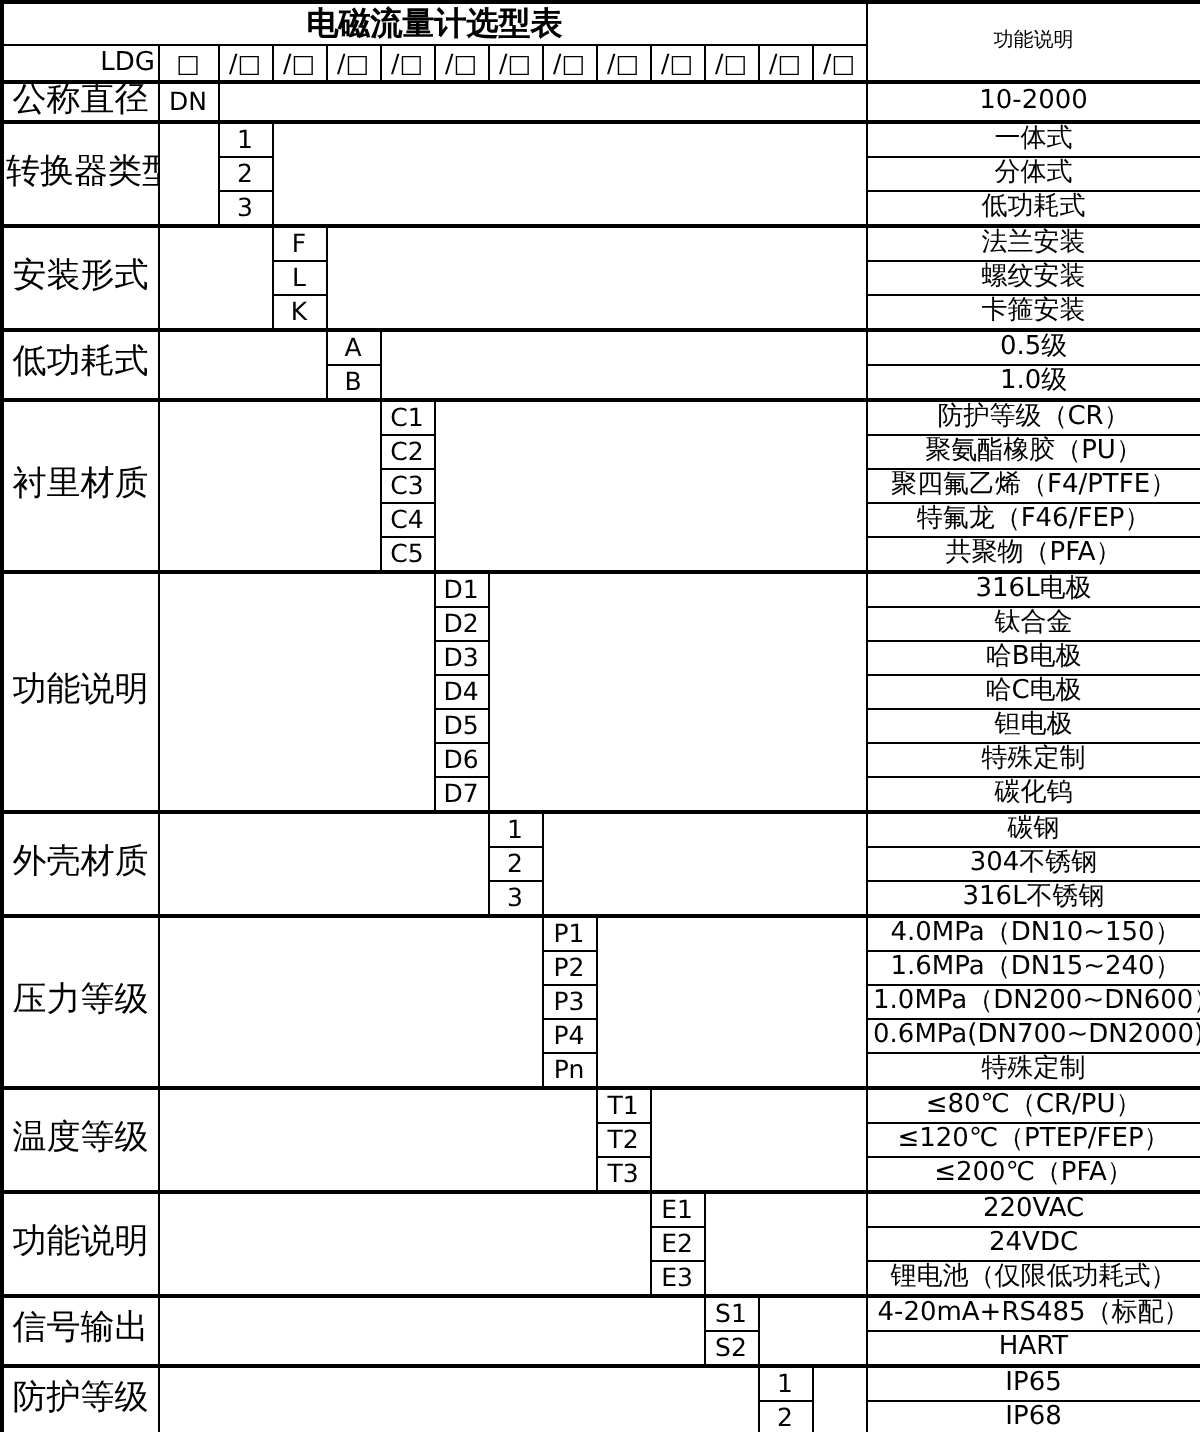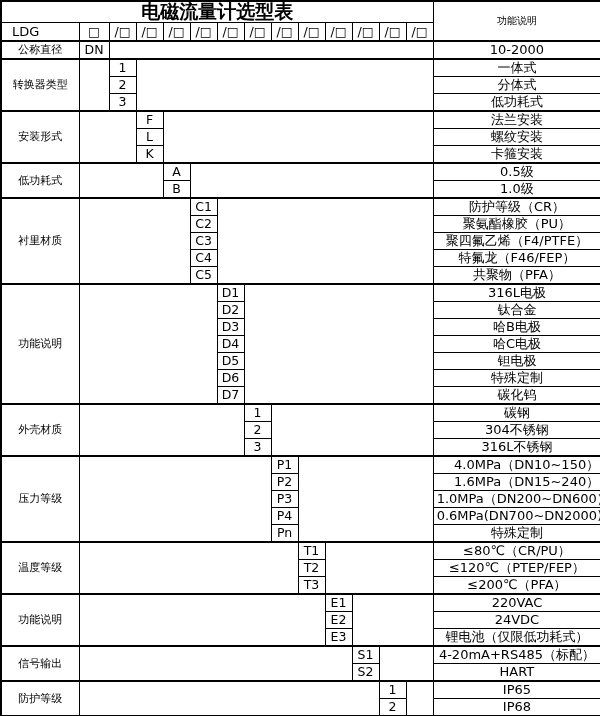--- a/index.html
+++ b/index.html
@@ -16,26 +16,26 @@
     padding:0 1px;
     text-align:center;
     vertical-align:middle;
     overflow:hidden;
     white-space:nowrap;
     line-height:1.05;
     height:16px;
   }
   tr.title-row td{height:20px}
   tr.model-row td{height:17px}
-  td.t-title{font-weight:bold;font-size:19px}
+  td.t-title{font-weight:bold;font-size:16px}
   td.func-header{font-size:10px}
-  td.model{text-align:left;padding-left:10px}
-  td.cat{font-size:11px}
+  td.model{text-align:right;padding-left:10px}
+  td.cat{font-size:17px}
   td.code{font-size:12.5px}
-  td.func.left{text-align:right;padding-left:3px}
+  td.func.left{text-align:center;padding-left:3px}
   tr.group-start td{border-top:2px solid #000}
 </style>
 </head>
 <body>
 
 <table>
   <colgroup>
     <col style="width:78px">
     <col style="width:30px">
     <col style="width:27px">

